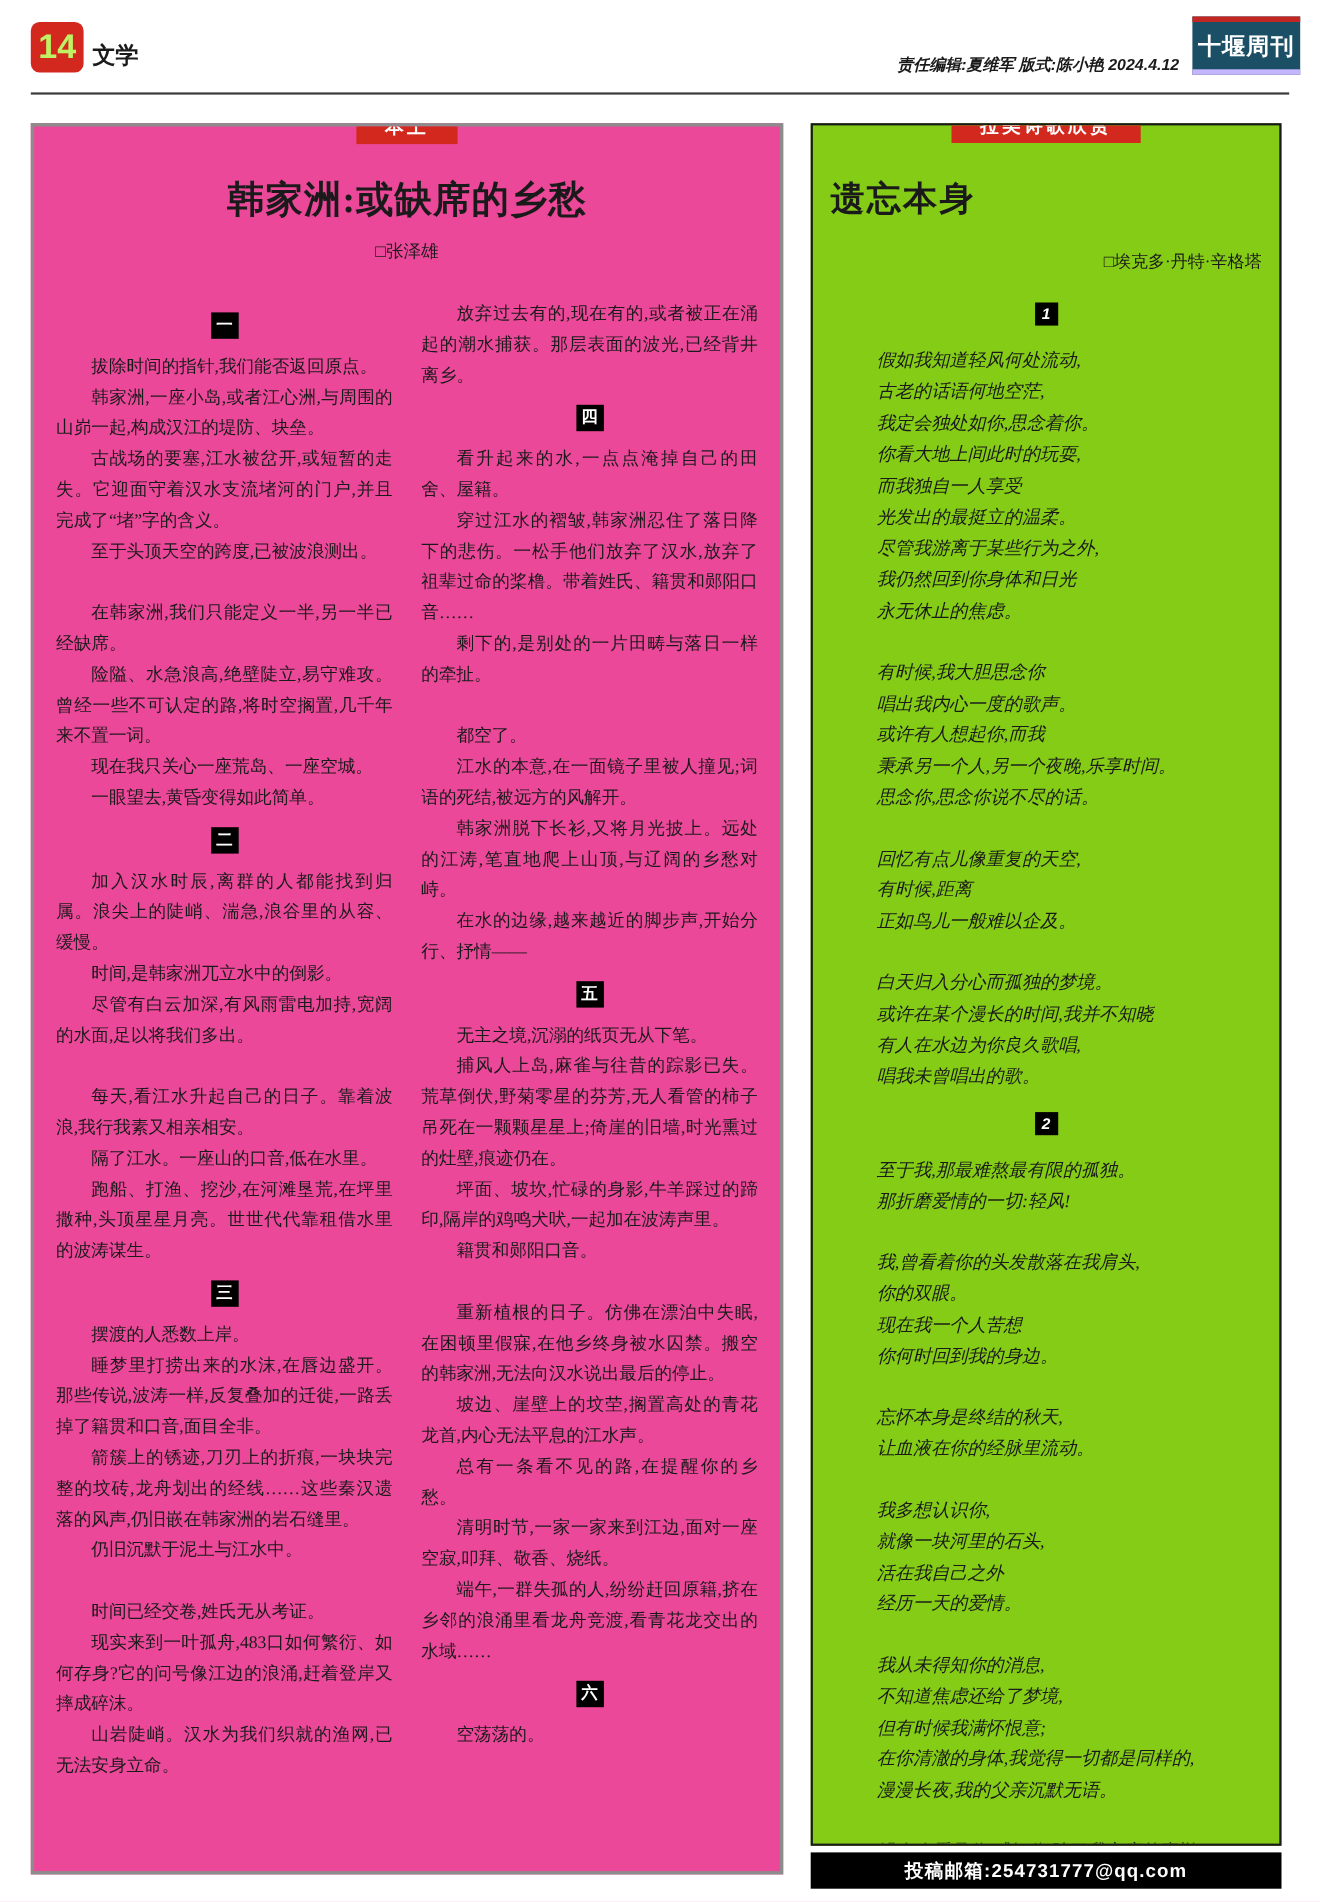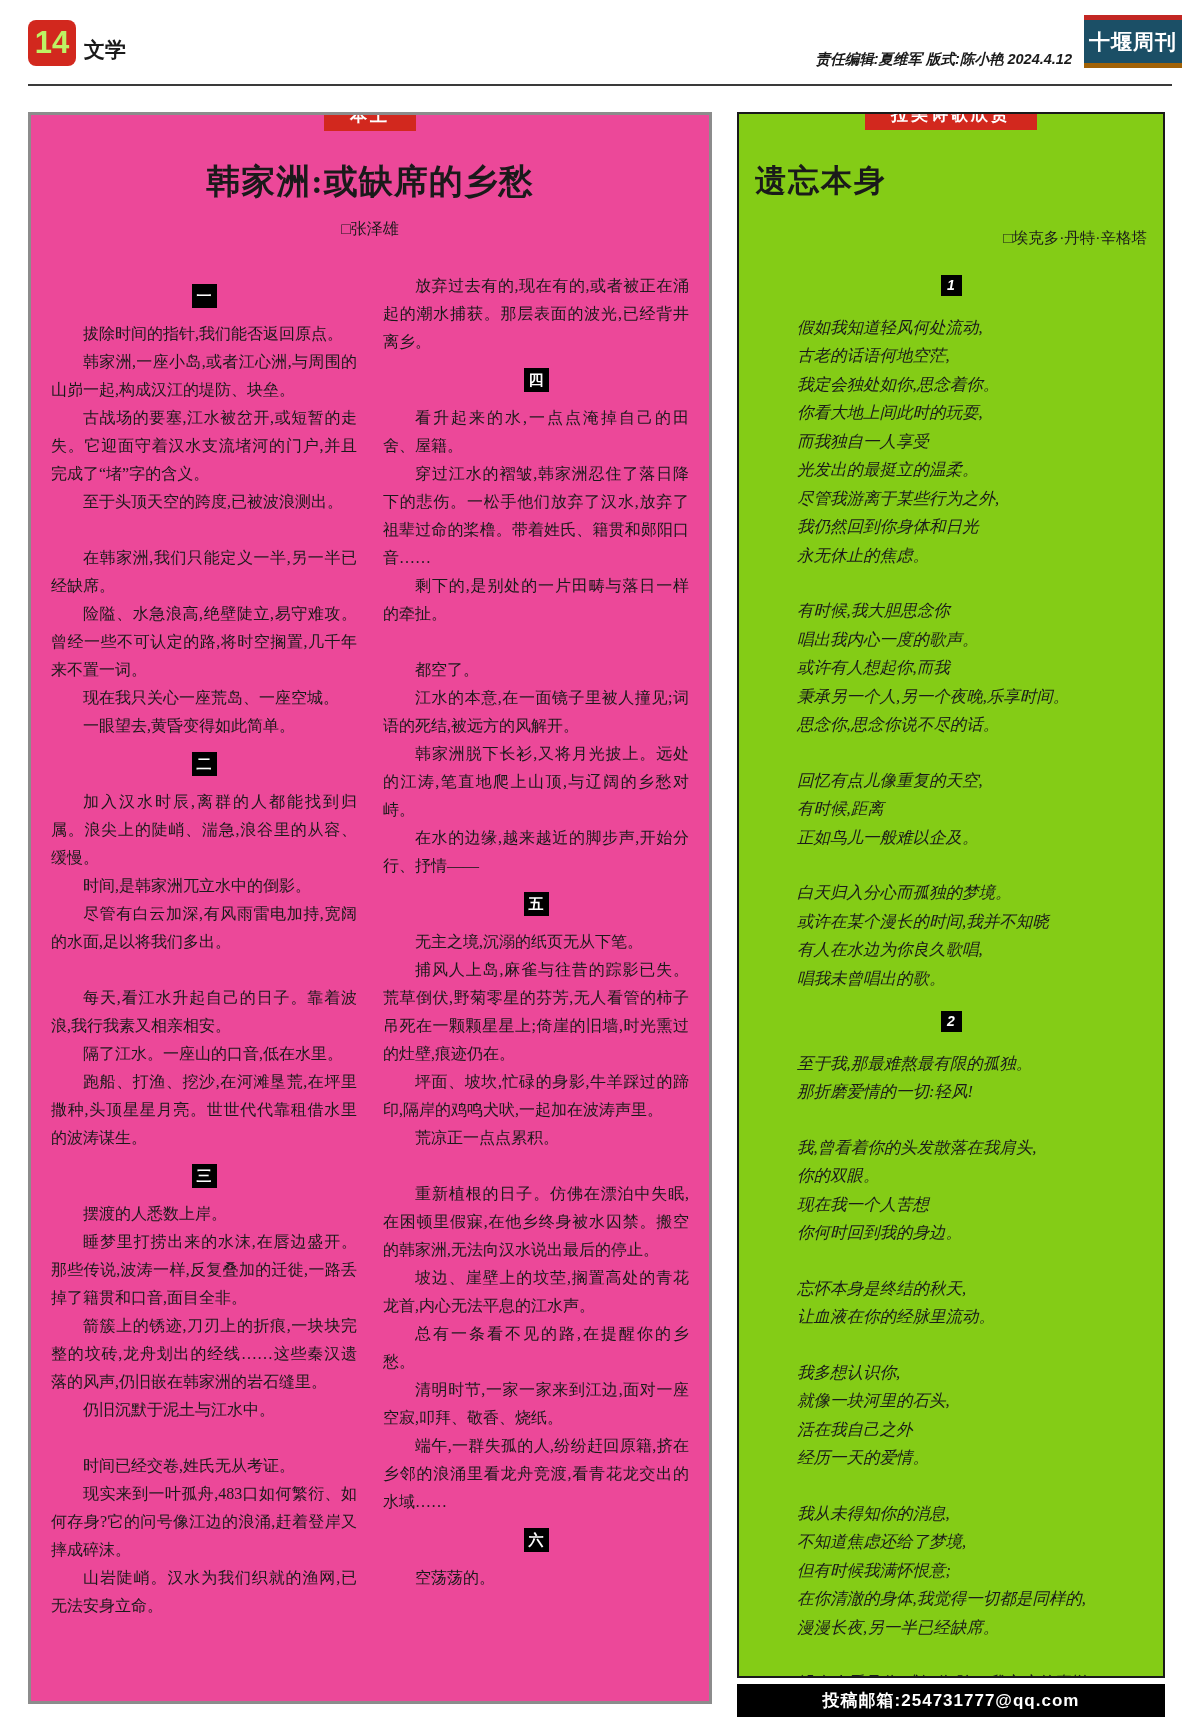--- a/index.html
+++ b/index.html
@@ -11,21 +11,21 @@
   .header{position:absolute;top:0;left:0;width:1200px;height:86px;}
   .pagenum{
     position:absolute;left:28px;top:20px;width:48px;height:46px;border-radius:8px;
     background:#d2281e;color:#bef264;display:flex;align-items:center;justify-content:center;
     font-family:"Liberation Sans",sans-serif;font-weight:bold;font-size:31px;
   }
   .section-label{position:absolute;left:84px;top:36px;font-family:"Liberation Sans",sans-serif;font-weight:bold;font-size:21px;}
   .editor-info{position:absolute;right:128px;top:50px;font-family:"Liberation Sans",sans-serif;font-weight:bold;font-style:italic;font-size:14.5px;margin-left:24px;}
   .masthead{
     position:absolute;right:18px;top:15px;width:98px;height:53px;box-sizing:border-box;
-    background:#1b4f66;border-top:5px solid #c32723;border-bottom:5px solid #a16207;
+    background:#1b4f66;border-top:5px solid #c32723;border-bottom:5px solid #c4b5fd;
     color:#fff;display:flex;align-items:center;justify-content:center;
     font-weight:bold;font-size:21px;letter-spacing:1px;
   }
   .header-rule{position:absolute;left:28px;width:1144px;top:84px;height:2px;background:#3a3a3a;}
   
   .left-box{
     position:absolute;left:28px;top:112px;width:684px;height:1592px;box-sizing:border-box;
     border:3px solid #8c8c8c;background:#ec4899;padding:0 20px;overflow:hidden;
   }
   .box-tag{
@@ -116,21 +116,21 @@
       <div class="para">剩下的,是别处的一片田畴与落日一样的牵扯。</div>
       <div class="gap"></div>
       <div class="para">都空了。</div>
       <div class="para">江水的本意,在一面镜子里被人撞见;词语的死结,被远方的风解开。</div>
       <div class="para">韩家洲脱下长衫,又将月光披上。远处的江涛,笔直地爬上山顶,与辽阔的乡愁对峙。</div>
       <div class="para">在水的边缘,越来越近的脚步声,开始分行、抒情——</div>
       <div class="marker-row"><span class="marker-box">五</span></div>
       <div class="para">无主之境,沉溺的纸页无从下笔。</div>
       <div class="para">捕风人上岛,麻雀与往昔的踪影已失。荒草倒伏,野菊零星的芬芳,无人看管的柿子吊死在一颗颗星星上;倚崖的旧墙,时光熏过的灶壁,痕迹仍在。</div>
       <div class="para">坪面、坡坎,忙碌的身影,牛羊踩过的蹄印,隔岸的鸡鸣犬吠,一起加在波涛声里。</div>
-      <div class="para">荒凉正一点点累积。</div>
+      <div class="para">籍贯和郧阳口音。</div>
       <div class="gap"></div>
       <div class="para">重新植根的日子。仿佛在漂泊中失眠,在困顿里假寐,在他乡终身被水囚禁。搬空的韩家洲,无法向汉水说出最后的停止。</div>
       <div class="para">坡边、崖壁上的坟茔,搁置高处的青花龙首,内心无法平息的江水声。</div>
       <div class="para">总有一条看不见的路,在提醒你的乡愁。</div>
       <div class="para">清明时节,一家一家来到江边,面对一座空寂,叩拜、敬香、烧纸。</div>
       <div class="para">端午,一群失孤的人,纷纷赶回原籍,挤在乡邻的浪涌里看龙舟竞渡,看青花龙交出的水域……</div>
       <div class="marker-row"><span class="marker-box">六</span></div>
       <div class="para">空荡荡的。</div>
     </div>
 </div>
@@ -179,19 +179,19 @@
       <div class="gap"></div>
       <div class="poem-line">我多想认识你,</div>
       <div class="poem-line">就像一块河里的石头,</div>
       <div class="poem-line">活在我自己之外</div>
       <div class="poem-line">经历一天的爱情。</div>
       <div class="gap"></div>
       <div class="poem-line">我从未得知你的消息,</div>
       <div class="poem-line">不知道焦虑还给了梦境,</div>
       <div class="poem-line">但有时候我满怀恨意;</div>
       <div class="poem-line">在你清澈的身体,我觉得一切都是同样的,</div>
-      <div class="poem-line">漫漫长夜,另一半已经缺席。</div>
+      <div class="poem-line">漫漫长夜,我的父亲沉默无语。</div>
       <div class="gap"></div>
       <div class="poem-line">没有人看见你,感知你,除了我心底的喜悦。</div>
     </div>
 </div>
 
 <div class="footer-bar">投稿邮箱:254731777@qq.com</div>
 
 </body></html>

